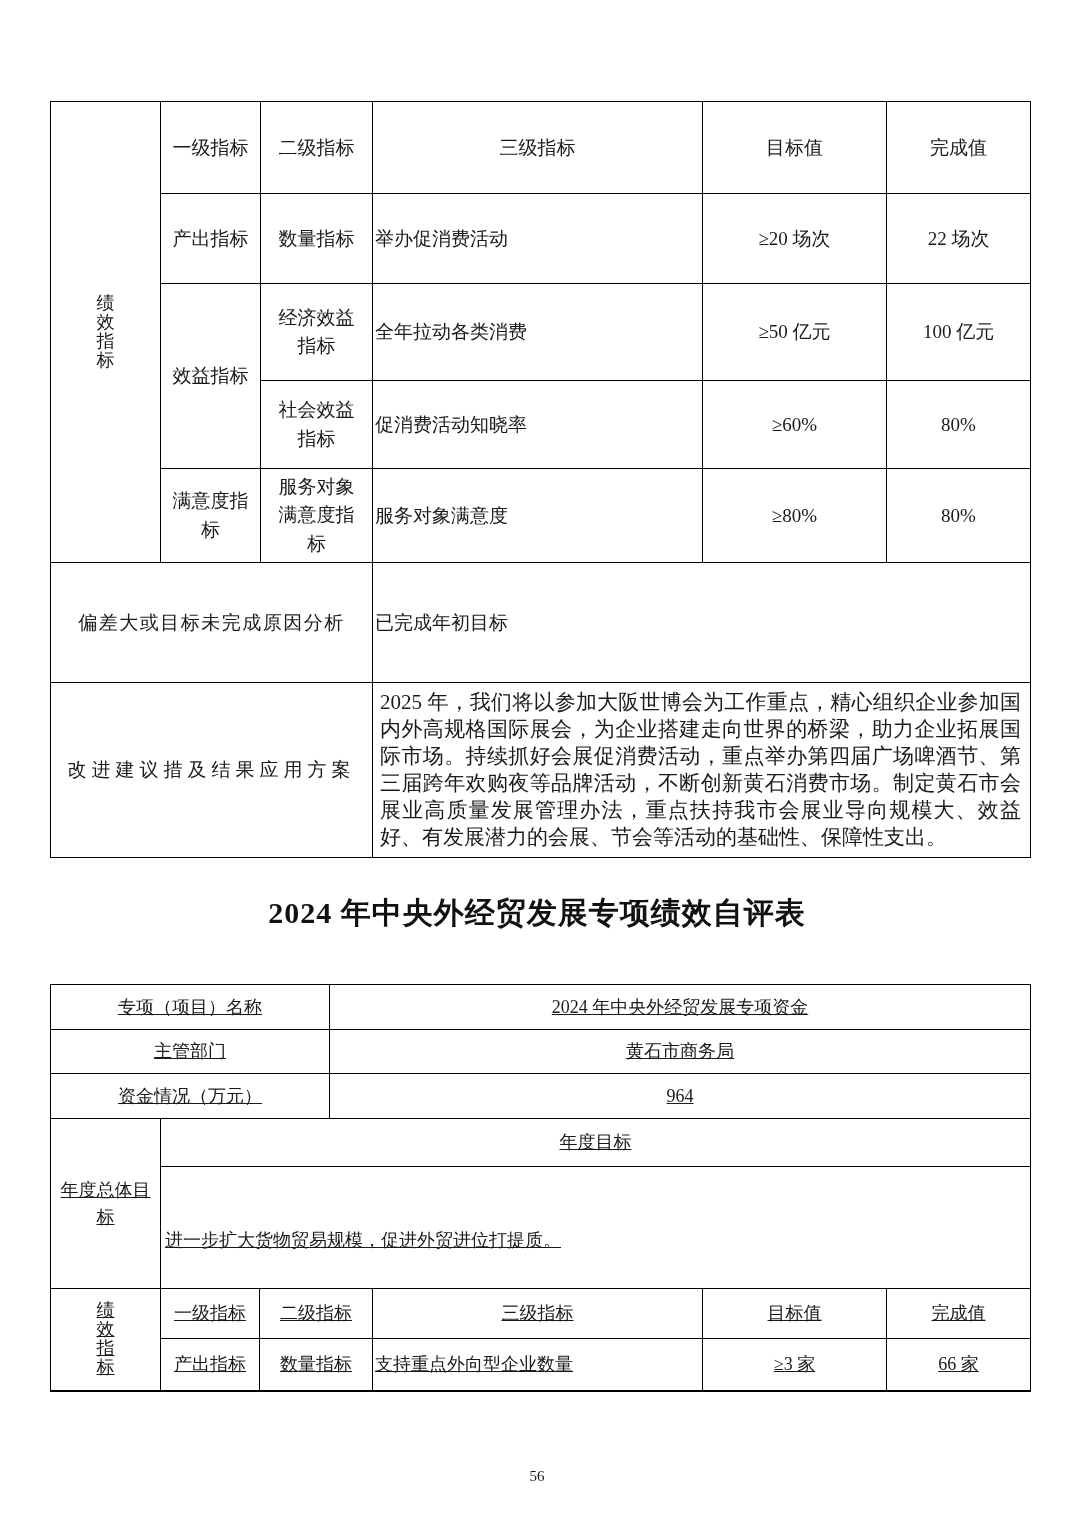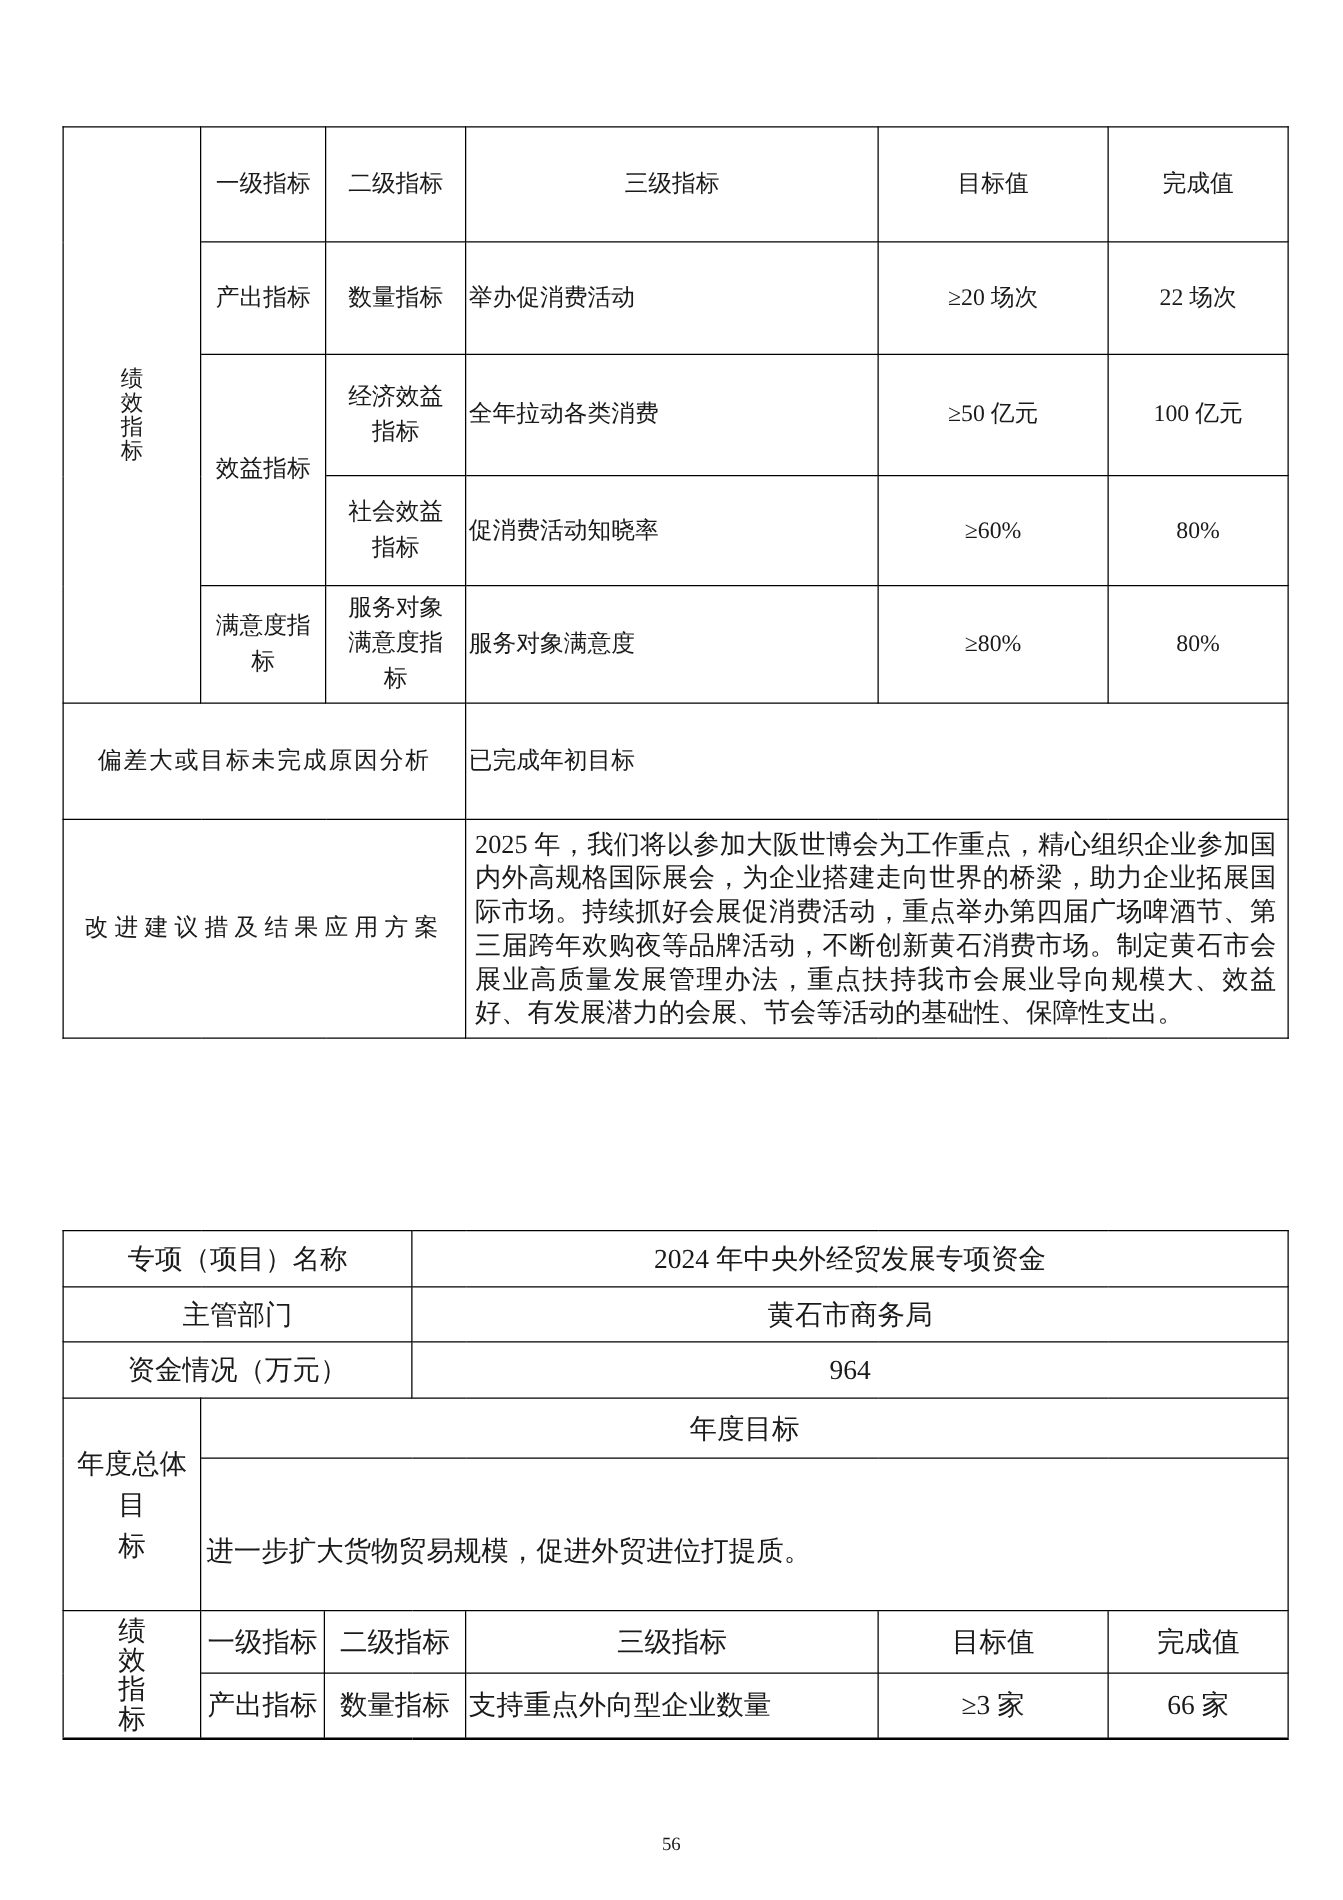--- a/index.html
+++ b/index.html
@@ -26,21 +26,21 @@
     border:1px solid #000;
     text-align:center;
     vertical-align:middle;
     font-size:19px;
     line-height:1.45;
     padding:2px 3px;
     overflow:hidden;
   }
   #table1{top:101px;}
   #table2{top:984px;border-bottom:2px solid #000;}
-  #table2 td{font-size:22px;}
+  #table2 td{font-size:18px;text-decoration:underline;}
   .vhead{
     white-space:pre-line;
     line-height:1.06;
     font-size:18px;
     letter-spacing:0;
   }
   .wrap{white-space:pre-line;line-height:1.5;}
   .left{text-align:left;padding-left:2px;padding-right:6px;}
   .para{
     text-align:justify;
@@ -129,31 +129,32 @@
       <tr style="height:94px">
         <td class="wrap">满意度指
 标</td>
         <td class="wrap">服务对象
 满意度指
 标</td>
         <td class="left">服务对象满意度</td>
         <td>≥80%</td>
         <td>80%</td>
       </tr>
-      <tr style="height:93px">
+      <tr style="height:120px">
         <td colspan="3" class="spread-slight">偏差大或目标未完成原因分析</td>
         <td colspan="3" class="left">已完成年初目标</td>
       </tr>
       <tr style="height:160px">
         <td colspan="3" class="spread-wide">改进建议措及结果应用方案</td>
         <td colspan="3" class="para">2025 年，我们将以参加大阪世博会为工作重点，精心组织企业参加国内外高规格国际展会，为企业搭建走向世界的桥梁，助力企业拓展国际市场。持续抓好会展促消费活动，重点举办第四届广场啤酒节、第三届跨年欢购夜等品牌活动，不断创新黄石消费市场。制定黄石市会展业高质量发展管理办法，重点扶持我市会展业导向规模大、效益好、有发展潜力的会展、节会等活动的基础性、保障性支出。</td>
       </tr>
     </tbody>
   </table>
 
+  <div class="doc-title">2024 年中央外经贸发展专项绩效自评表</div>
 
   <table id="table2">
     <colgroup>
       <col style="width:110px">
         <col style="width:99px">
         <col style="width:70px">
         <col style="width:43px">
       <col style="width:330px">
         <col style="width:184px">
         <col style="width:144px">

